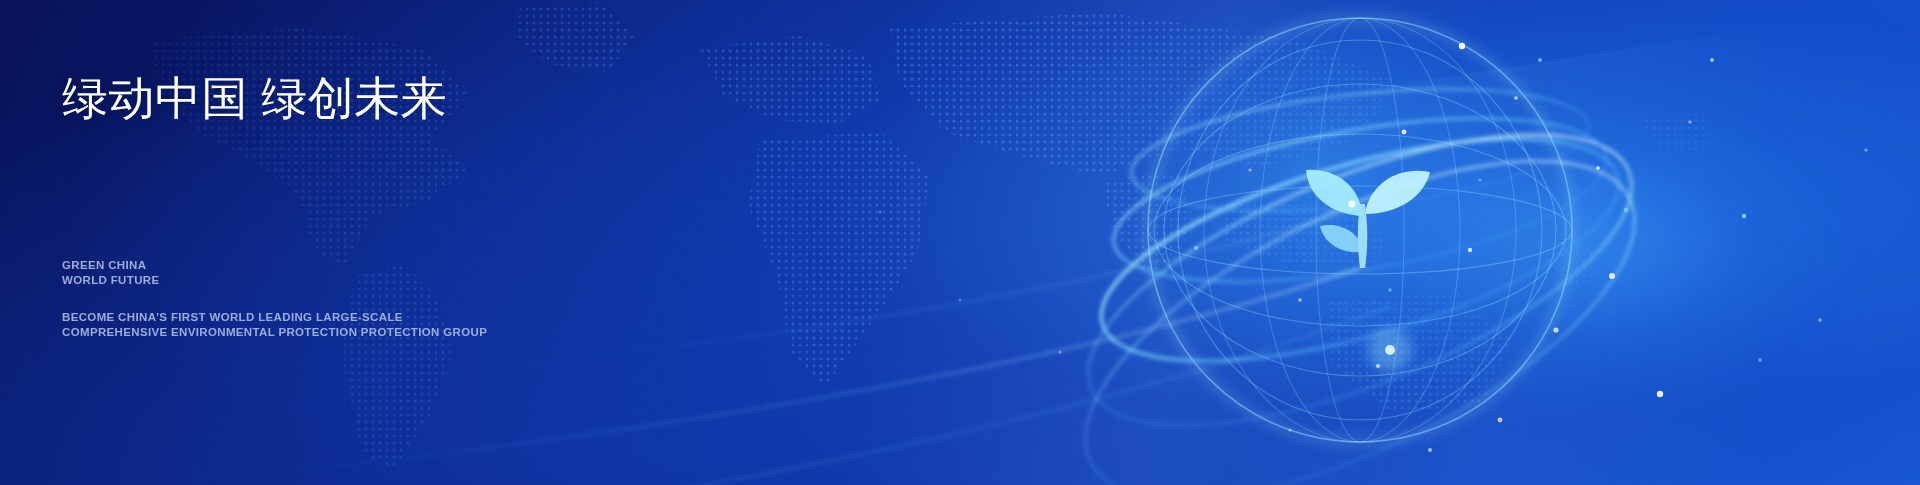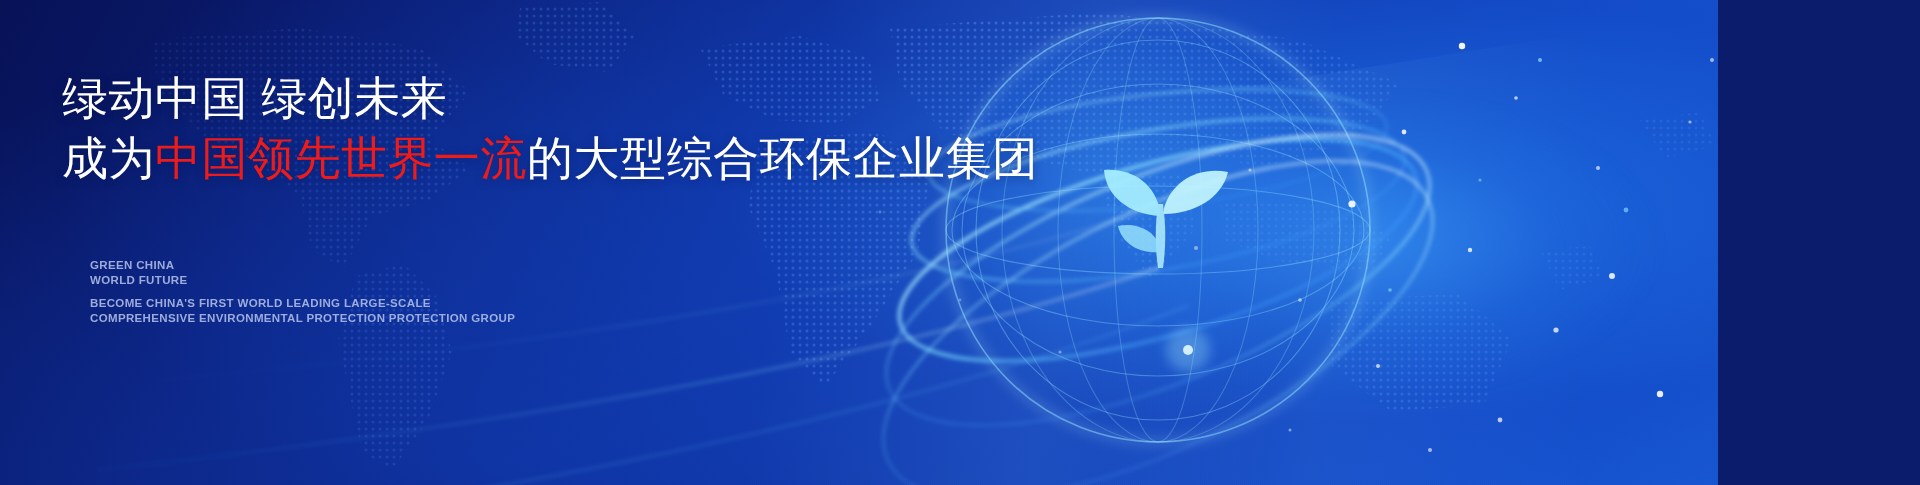--- a/index.html
+++ b/index.html
@@ -1,21 +1,21 @@
 <!DOCTYPE html>
 <html><head>
 <meta charset="utf-8">
 <title>Banner</title>
 <style>
   html,body{margin:0;padding:0;background:#0a1c6b;}
   *{box-sizing:border-box;}
 
   .banner{
     position:relative;
-    width:1718px;
+    width:1920px;
     height:485px;
     overflow:hidden;
     font-family:"Liberation Sans","DejaVu Sans",sans-serif;
     background:
       radial-gradient(120% 150% at 78% 42%, rgba(30,110,225,0.85) 0%, rgba(18,70,195,0.55) 30%, rgba(10,40,150,0.0) 62%),
       radial-gradient(90% 130% at 30% 95%, rgba(16,58,175,0.65) 0%, rgba(8,26,110,0.0) 65%),
       linear-gradient(118deg, #071257 0%, #0a1a6e 18%, #0c2383 38%, #113cae 62%, #1552cf 82%, #1a5fd8 100%);
   }
 
   
@@ -70,24 +70,23 @@
     margin:0;
     white-space:nowrap;
     text-shadow:0 2px 10px rgba(0,20,80,.45);
   }
   .headline.line2{ margin-top:4px; }
   .hl-red{ color:#ee1b1b; }
 
   .sub-block{
     position:absolute;
     left:62px;
-    margin-left:28px;
   }
   .sub-a{ top:258px; }
-  .sub-b{ top:296px; }
+  .sub-b{ top:310px; }
 
   .sub-line{
     font-family:"Liberation Sans","DejaVu Sans",sans-serif;
     font-size:11.5px;
     font-weight:bold;
     letter-spacing:.35px;
     line-height:1.32;
     color:#aab8e4;
     margin:0;
     white-space:nowrap;
@@ -253,21 +252,20 @@
         <circle cx="1626" cy="210" r="2.4" opacity=".6"></circle>
         <circle cx="1390" cy="290" r="1.8" opacity=".6"></circle>
         <circle cx="1760" cy="360" r="2.0" opacity=".5"></circle>
         <circle cx="1480" cy="180" r="1.6" opacity=".55"></circle>
       </g>
     </svg>
   </div>
 
   <div class="copy">
     <p class="headline line1">绿动中国 绿创未来</p>
-    <p class="headline line2"><span>成为</span><span class="hl-red">中国领先世界一流</span><span>的大型综合环保企业集团</span></p>
   </div>
 
   <div class="sub-block sub-a">
     <p class="sub-line">GREEN CHINA</p>
     <p class="sub-line">WORLD FUTURE</p>
   </div>
 
   <div class="sub-block sub-b">
     <p class="sub-line">BECOME CHINA'S FIRST WORLD LEADING LARGE-SCALE</p>
     <p class="sub-line">COMPREHENSIVE ENVIRONMENTAL PROTECTION PROTECTION GROUP</p>

